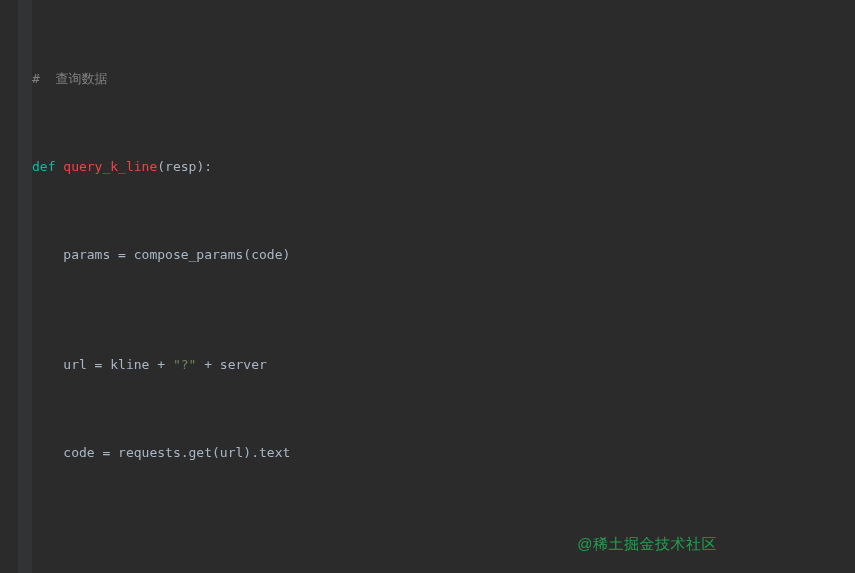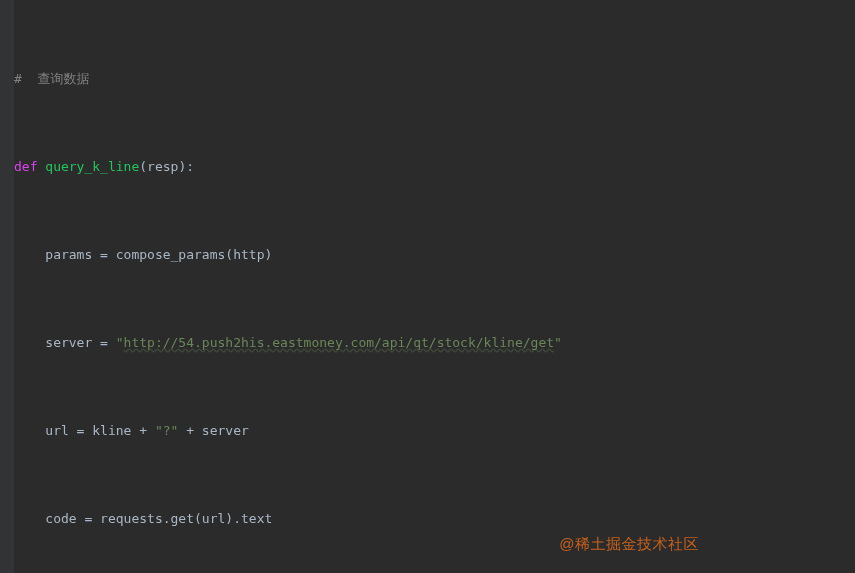--- a/index.html
+++ b/index.html
@@ -10,72 +10,72 @@
     height: 573px;
     overflow: hidden;
     font-family: "Menlo", "Consolas", "DejaVu Sans Mono", monospace;
     font-size: 13px;
     line-height: 22px;
   }
   .frame {
     position: relative;
     width: 709px;
     height: 573px;
+    margin-left: 18px;
   }
   .gutter {
     position: absolute;
     left: 0;
     top: 0;
     width: 14px;
     height: 100%;
     background: #313335;
   }
   .codearea {
     position: absolute;
     left: 14px;
     right: 0;
     top: 0;
     bottom: 0;
     padding-top: 2px;
     white-space: pre;
   }
   .line { height: 22px; }
-  .kw   { color: #d946ef; }  
-  .fn   { color: #22c55e; } 
+  .kw   { color: #14b8a6; }  
+  .fn   { color: #ef4444; } 
   .id   { color: #a9b7c6; }
   .cm   { color: #808080; }  
   .str  { color: #6a8759; }  
   .url  { color: #6a8759; text-decoration: underline wavy #6a87594d; text-decoration-skip-ink: none; }
   .watermark {
     position: absolute;
     right: 10px;
     bottom: 18px;
-    color: #f97316;
+    color: #22c55e;
     font-family: "PingFang SC","Microsoft YaHei",sans-serif;
     font-size: 15px;
     opacity: 0.75;
     letter-spacing: 0.5px;
     font-weight: 400;
     pointer-events: none;
   }
 </style>
 </head>
 <body>
 
 <div class="frame">
   <div class="gutter"></div>
   <div class="codearea">
     
     <div class="line"><span class="cm">#  查询数据</span></div>
     
     <div class="line"><span class="kw">def </span><span class="fn">query_k_line</span><span class="id">(</span><span class="id">resp</span><span class="id">):</span></div>
     
-    <div class="line"><span class="id">    params = compose_params(http)</span></div>
+    <div class="line"><span class="id">    params = compose_params(code)</span></div>
     
-    <div class="line"><span class="id">    server = </span><span class="str">"</span><span class="url">http://54.push2his.eastmoney.com/api/qt/stock/kline/get</span><span class="str">"</span></div>
     
     <div class="line"><span class="id">    url = kline + </span><span class="str">"?"</span><span class="id"> + server</span></div>
     
     <div class="line"><span class="id">    code = requests.get(url).text</span></div>
     
     
     
     
     
     

